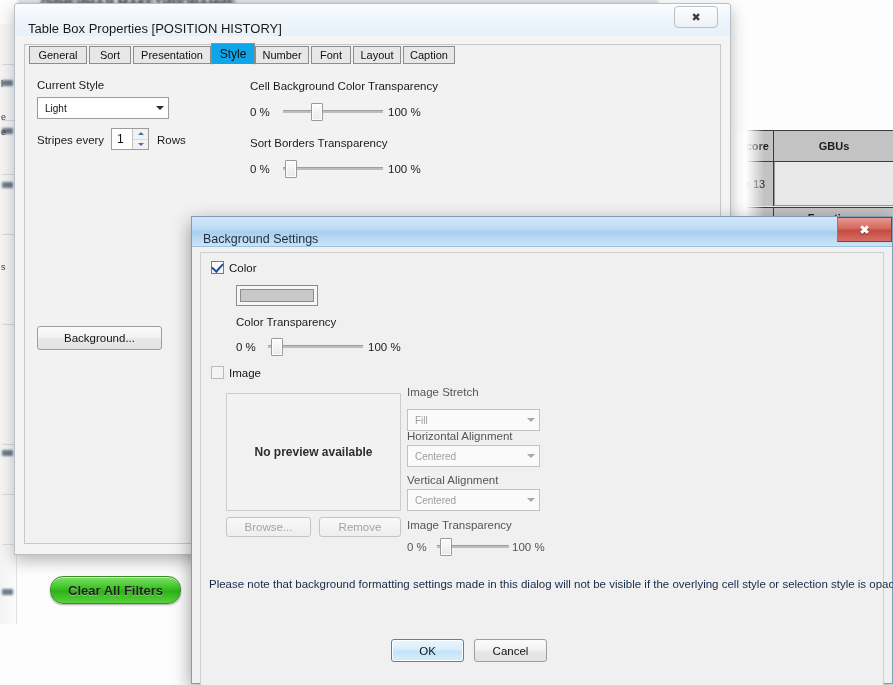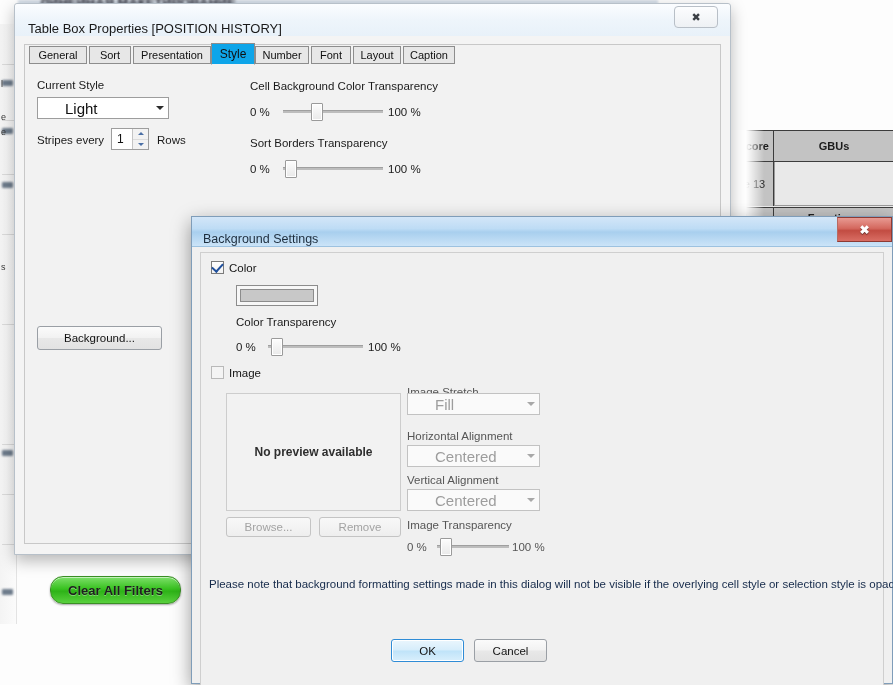--- a/index.html
+++ b/index.html
@@ -140,21 +140,21 @@
   }
   .tabpage{position:absolute;left:0;top:20px;right:0;bottom:0;background:#f2f2f2;}
 
   .lbl{position:absolute;font-size:11.5px;color:#1a1a1a;white-space:nowrap;}
 
   .combo{
     position:absolute;box-sizing:border-box;height:22px;
     border:1px solid #9d9d9d;background:#ffffff;
     display:flex;align-items:center;cursor:pointer;
   }
-  .combo .val{font-size:15px;color:#101010;padding-left:7px;flex:1;white-space:nowrap;overflow:hidden;margin-left:20px;}
+  .combo .val{font-size:10px;color:#101010;padding-left:7px;flex:1;white-space:nowrap;overflow:hidden;}
   .combo .arw{
     width:17px;height:100%;display:flex;align-items:center;justify-content:center;
   }
   .caret{width:0;height:0;border-left:4px solid transparent;border-right:4px solid transparent;border-top:4px solid #2b2b2b;}
   .caret.gray{border-top-color:#a8a8a8;}
 
   .combo.disabled{background:#fafafa;border-color:#c2c2c2;}
   .combo.disabled .val{color:#9d9d9d;}
 
   .spin{
@@ -389,21 +389,21 @@
     </div>
 
     <div class="preview" style="left:25px;top:140px;width:175px;height:118px">
       <span>No preview available</span>
     </div>
 
     <div class="btn disabled" style="left:25px;top:264px;width:85px;height:20px">Browse...</div>
     <div class="btn disabled" style="left:118px;top:264px;width:82px;height:20px">Remove</div>
 
     <div class="lbl" style="left:206px;top:133px;color:#555">Image Stretch</div>
-    <div class="combo disabled" style="left:206px;top:140px;width:133px">
+    <div class="combo disabled" style="left:206px;top:156px;width:133px">
       <div class="val">Fill</div>
       <div class="arw">
           <span class="caret gray"></span>
         </div>
     </div>
 
     <div class="lbl" style="left:206px;top:177px;color:#555">Horizontal Alignment</div>
     <div class="combo disabled" style="left:206px;top:192px;width:133px">
       <div class="val">Centered</div>
       <div class="arw">

